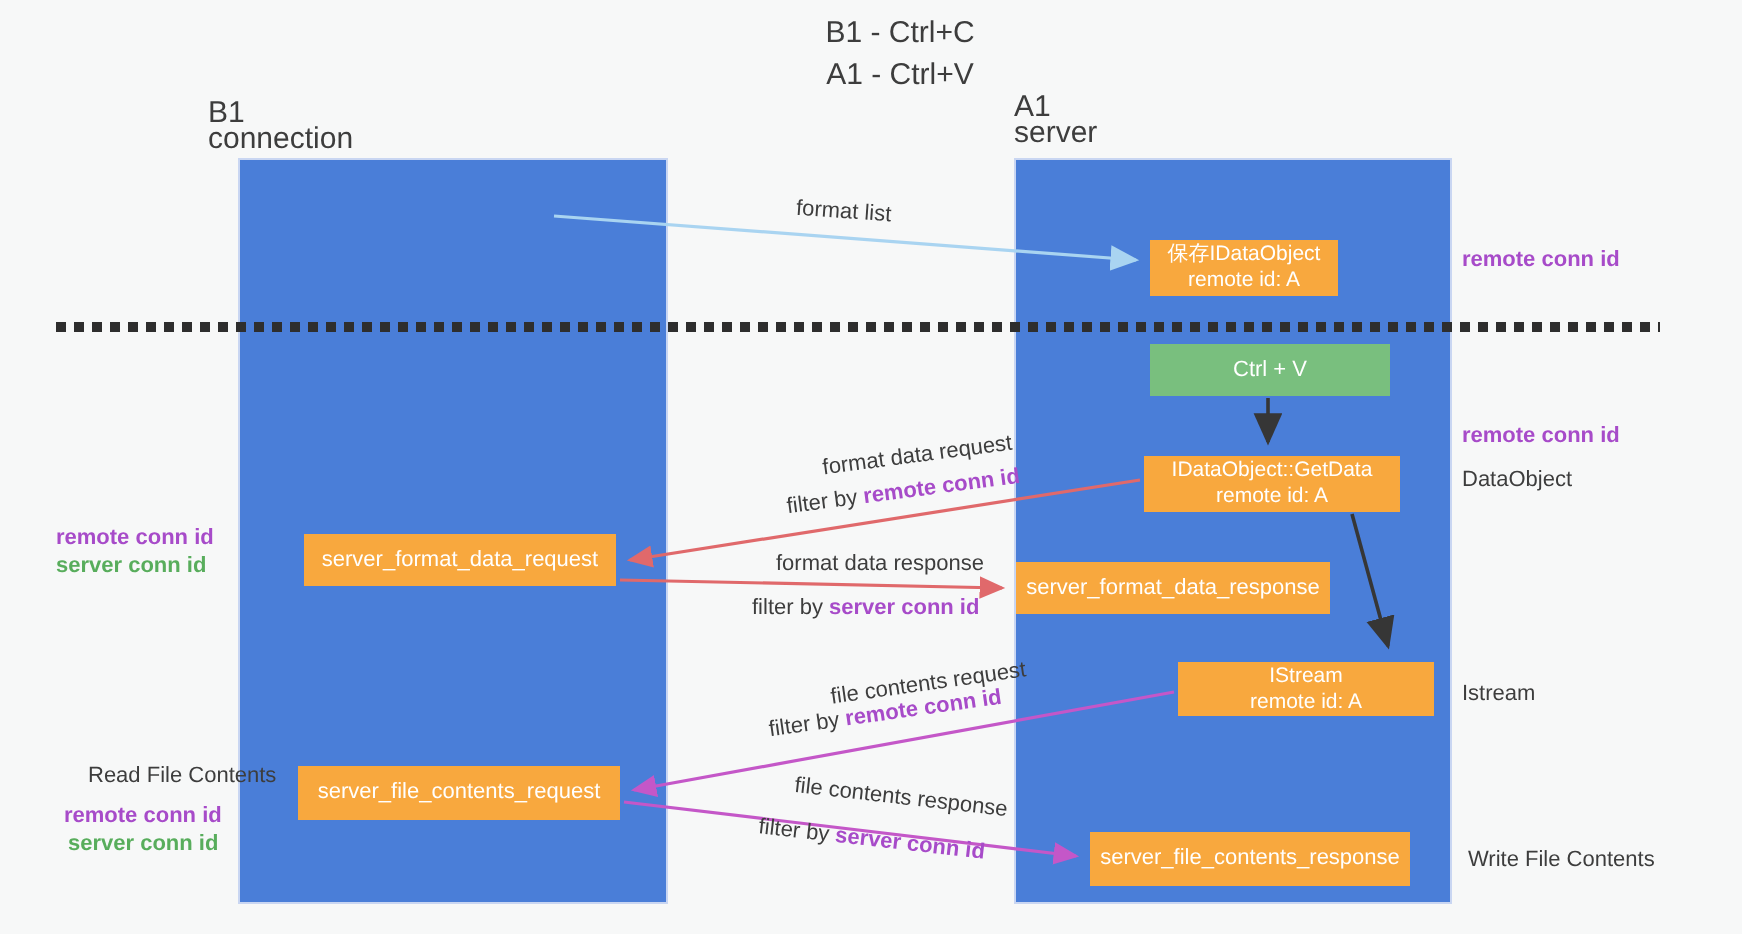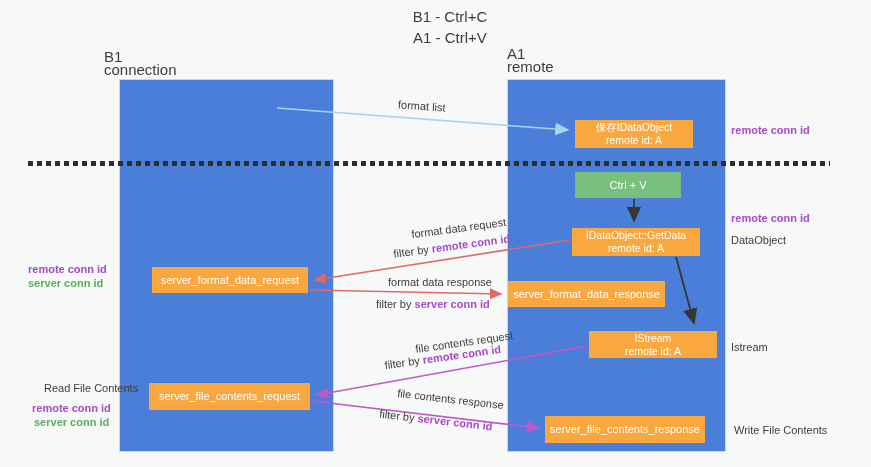--- a/index.html
+++ b/index.html
@@ -51,21 +51,21 @@
     <div>B1 - Ctrl+C</div>
     <div>A1 - Ctrl+V</div>
   </div>
 
   <div class="lane-head b1">
     <div>B1</div>
     <div>connection</div>
   </div>
   <div class="lane-head a1">
     <div>A1</div>
-    <div>remote</div>
+    <div>server</div>
   </div>
 
   <div class="lane lane-b1"></div>
   <div class="lane lane-a1"></div>
 
   <div class="dashline"></div>
 
   <svg class="overlay" width="871" height="467">
     <defs>
       <marker id="m-red" markerWidth="9" markerHeight="8" refX="7" refY="3.5" orient="auto">
@@ -84,26 +84,26 @@
     <line class="s-lightblue" x1="277" y1="108" x2="568" y2="130" marker-end="url(#m-lightblue)"></line>
     <line class="s-red" x1="570" y1="240" x2="315" y2="280" marker-end="url(#m-red)"></line>
     <line class="s-red" x1="310" y1="290" x2="501" y2="294" marker-end="url(#m-red)"></line>
     <line class="s-magenta" x1="587" y1="346" x2="317" y2="395" marker-end="url(#m-magenta)"></line>
     <line class="s-magenta" x1="312" y1="401" x2="538" y2="428" marker-end="url(#m-magenta)"></line>
     <line class="s-black" x1="634" y1="199" x2="634" y2="221" marker-end="url(#m-black)"></line>
     <line class="s-black" x1="676" y1="257" x2="694" y2="323" marker-end="url(#m-black)"></line>
   </svg>
 
 
-  <div class="node orange" style="left:575px;top:120px;width:118px;height:28px;">
+  <div class="node orange" style="left:575px;top:120px;width:94px;height:28px;">
     <div class="l2">保存IDataObject</div>
     <div class="l2">remote id: A</div>
   </div>
 
-  <div class="node green" style="left:575px;top:172px;width:106px;height:26px;">
+  <div class="node green" style="left:575px;top:172px;width:120px;height:26px;">
     <div>Ctrl + V</div>
   </div>
 
   <div class="node orange" style="left:572px;top:228px;width:128px;height:28px;">
     <div class="l2">IDataObject::GetData</div>
     <div class="l2">remote id: A</div>
   </div>
 
   <div class="node orange" style="left:152px;top:267px;width:156px;height:26px;">
     <div>server_format_data_request</div>

